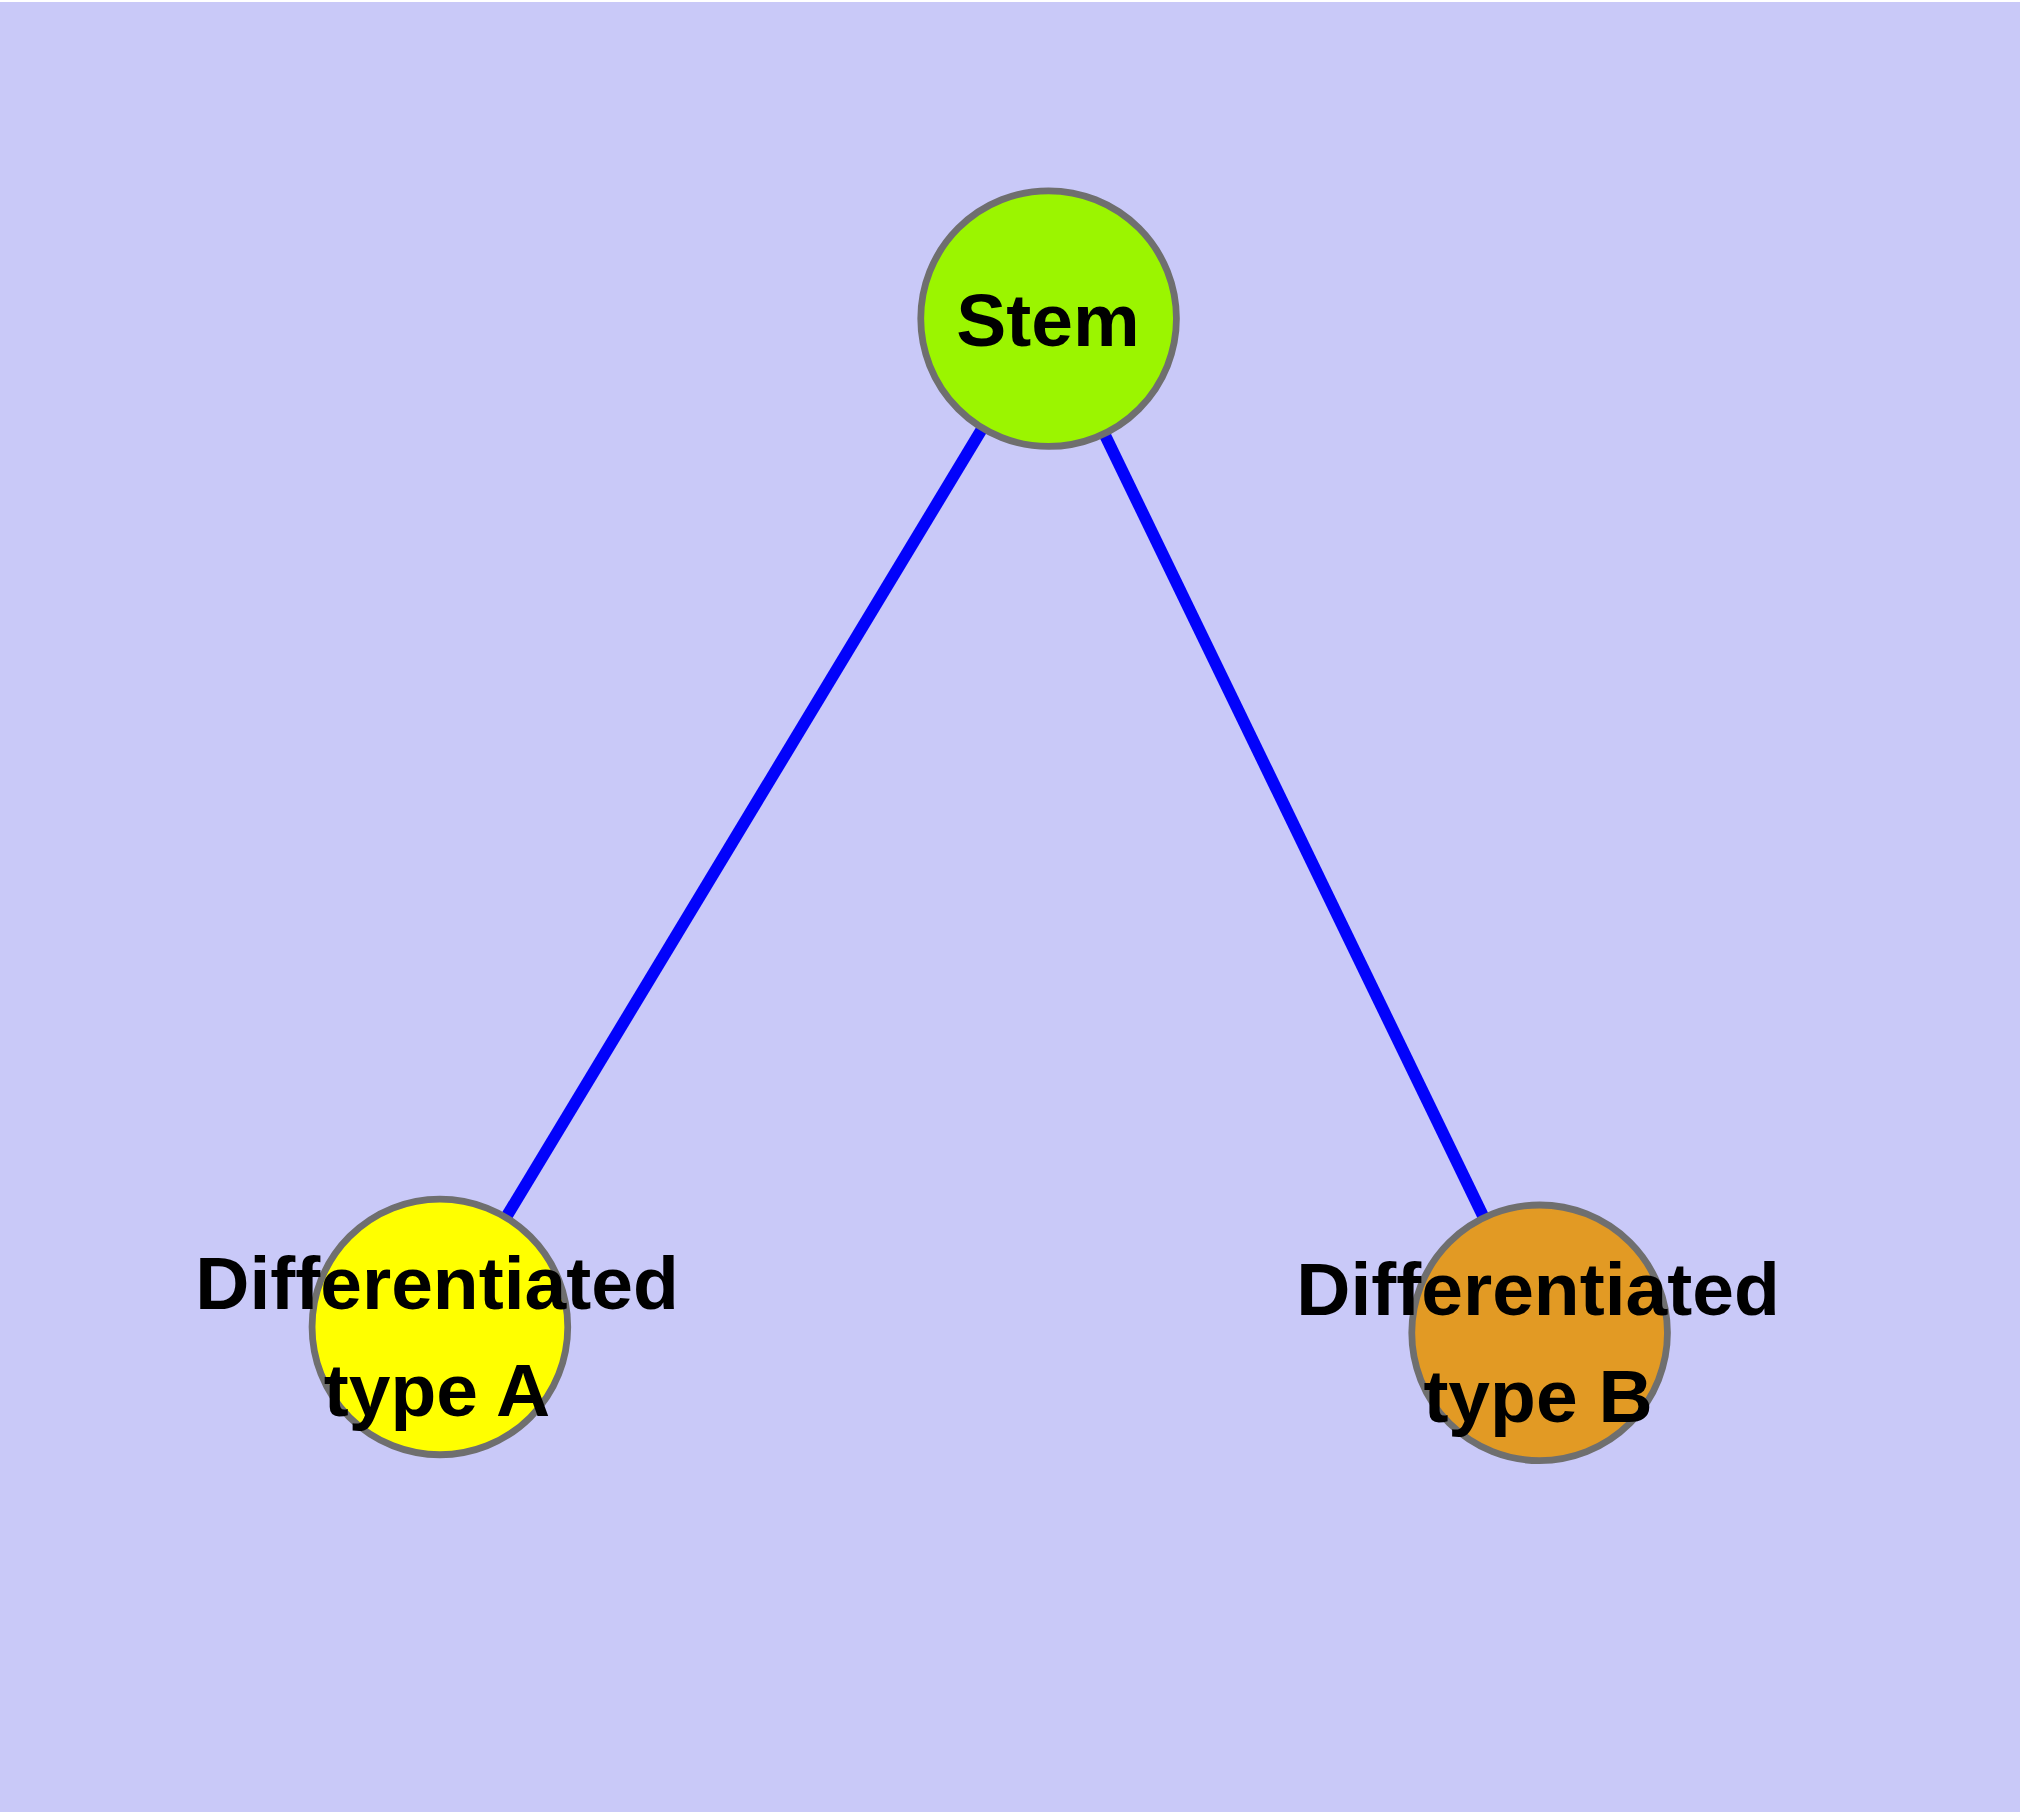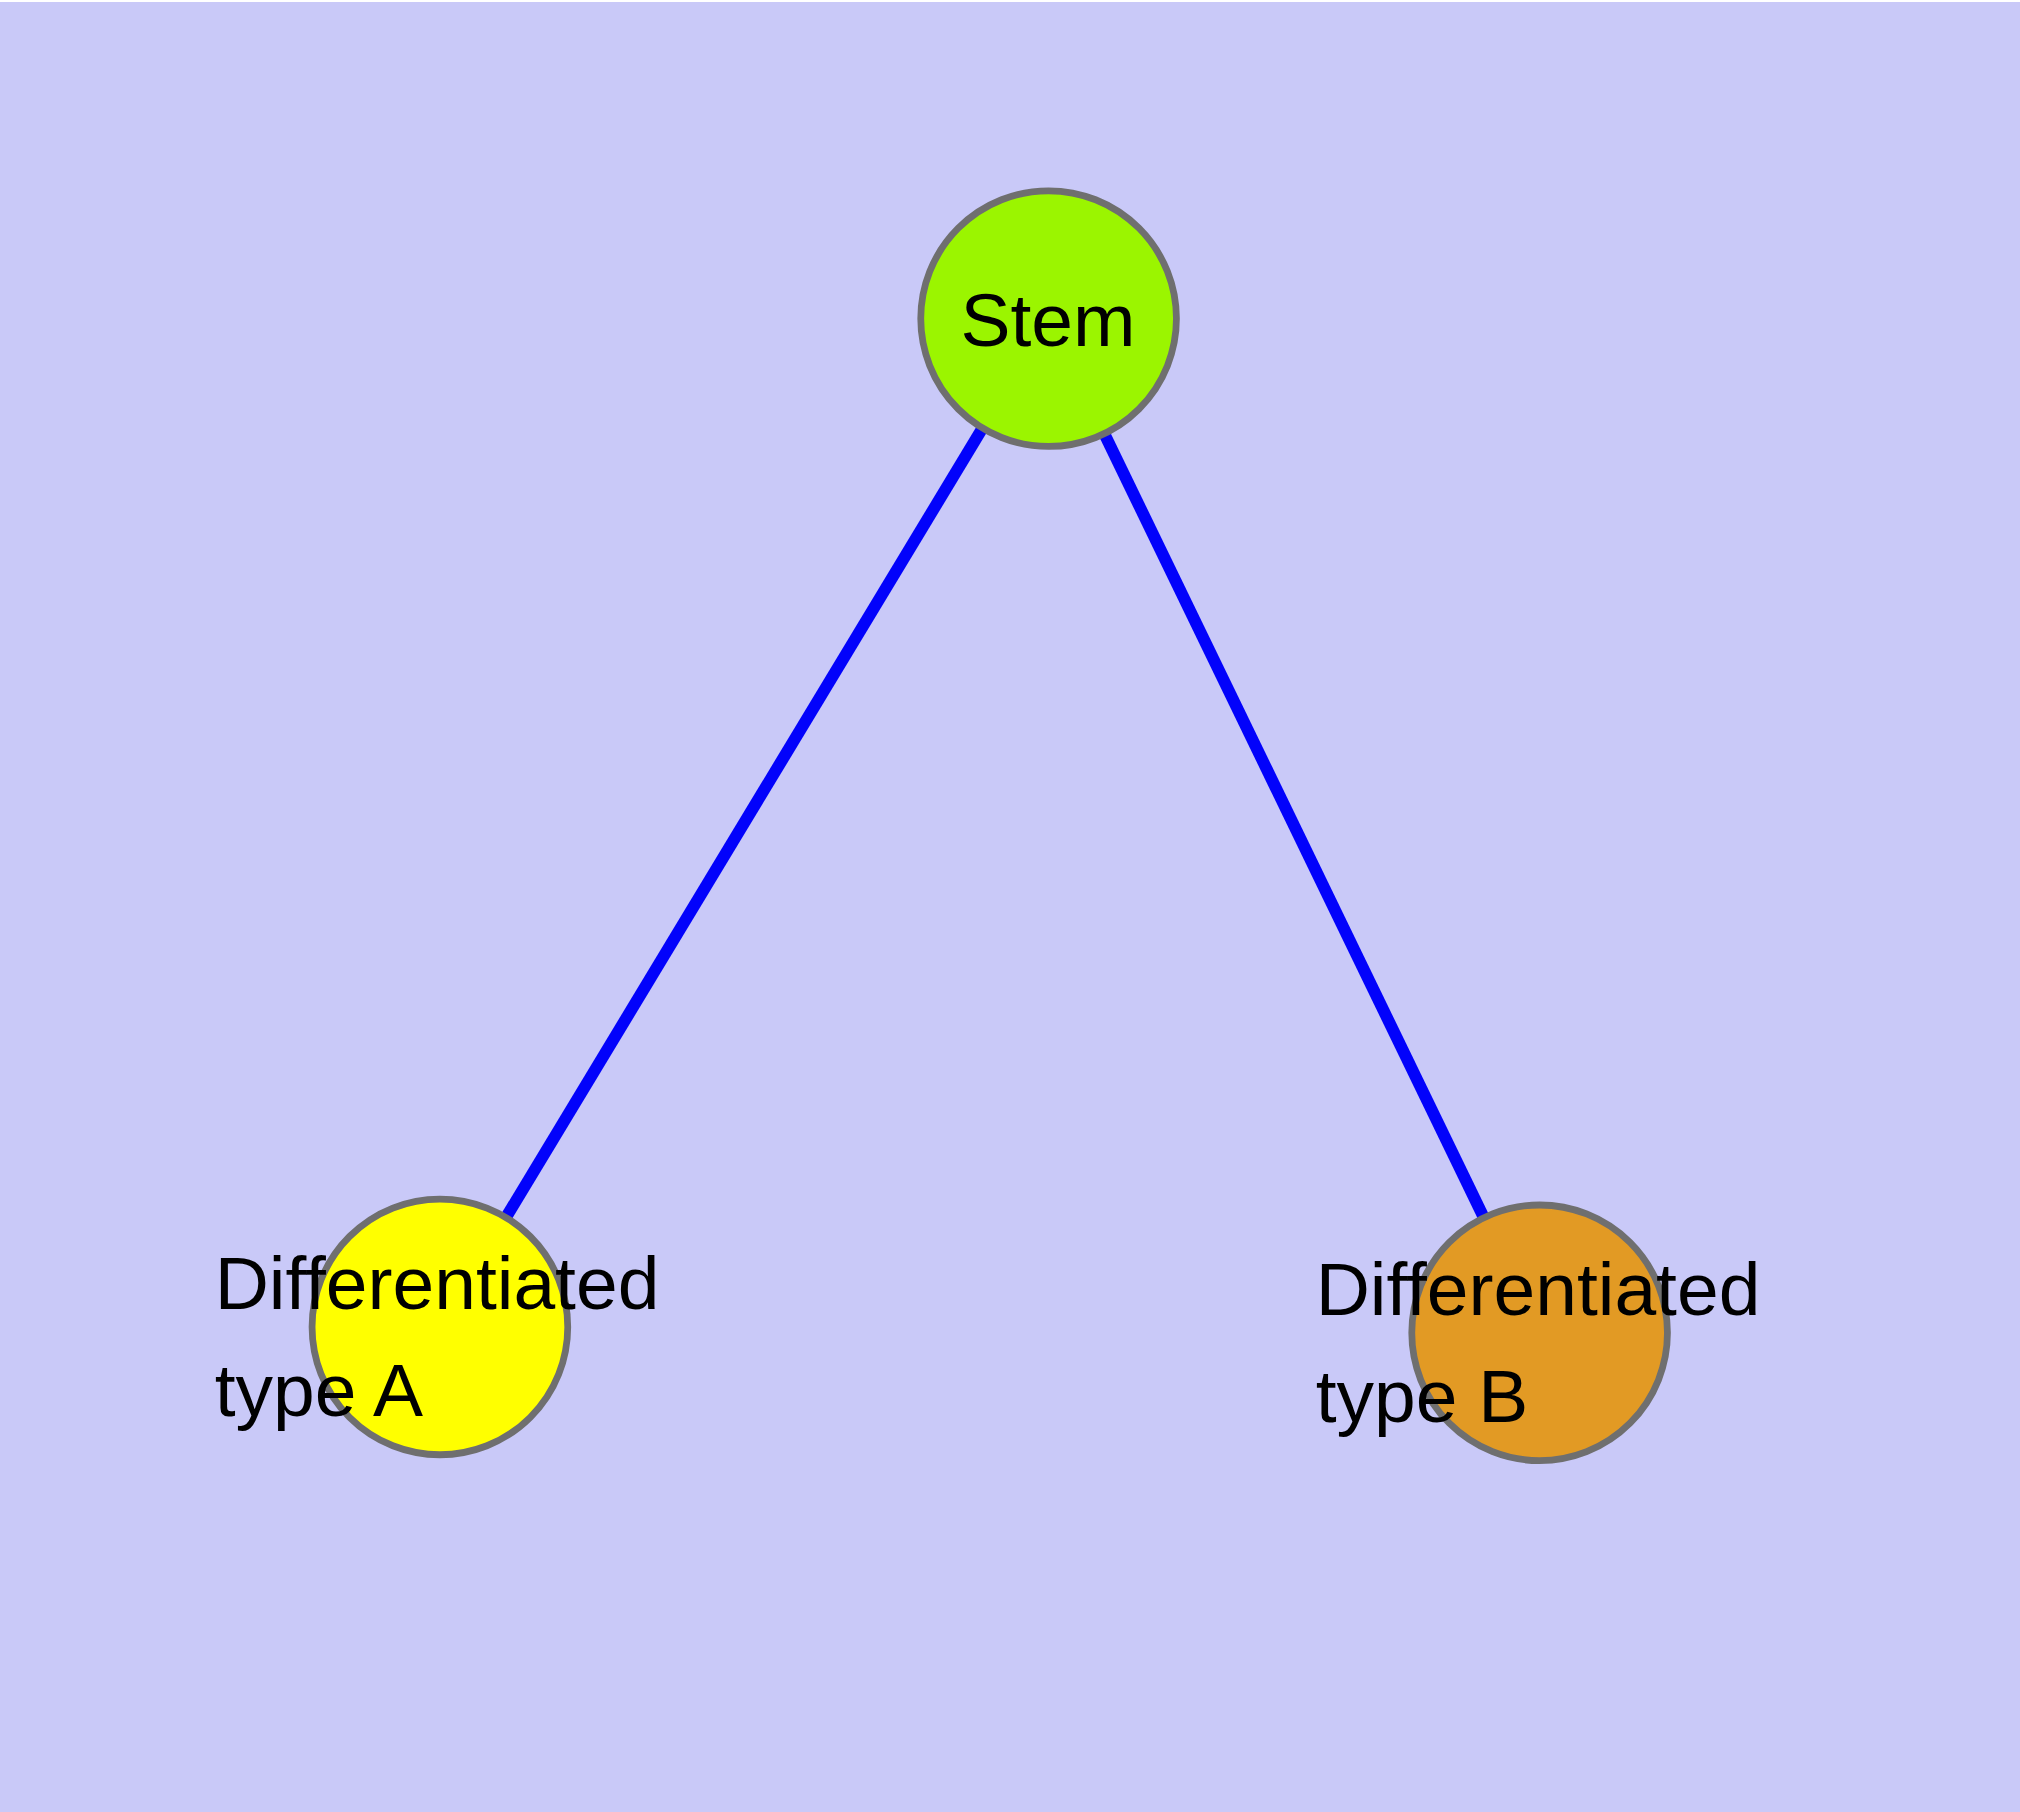--- a/index.html
+++ b/index.html
@@ -29,23 +29,24 @@
     stroke-width: 14px;
     fill: none;
   }
   .node-circle {
     stroke-width: 8px;
   }
   .node-label {
     position: absolute;
     transform: translate(-50%, -50%);
     color: #000000;
-    font-weight: normal;
+    font-weight: bold;
     font-size: 75px;
     line-height: 1.43;
+    text-align: center;
     white-space: pre-line;
     letter-spacing: 0px;
     pointer-events: none;
   }
   .label-stem  { left: 1048px; top: 319px; }
   .label-type-a { left: 437px;  top: 1335px; }
   .label-type-b { left: 1538px; top: 1341px; }
 </style>
 </head>
 <body>

